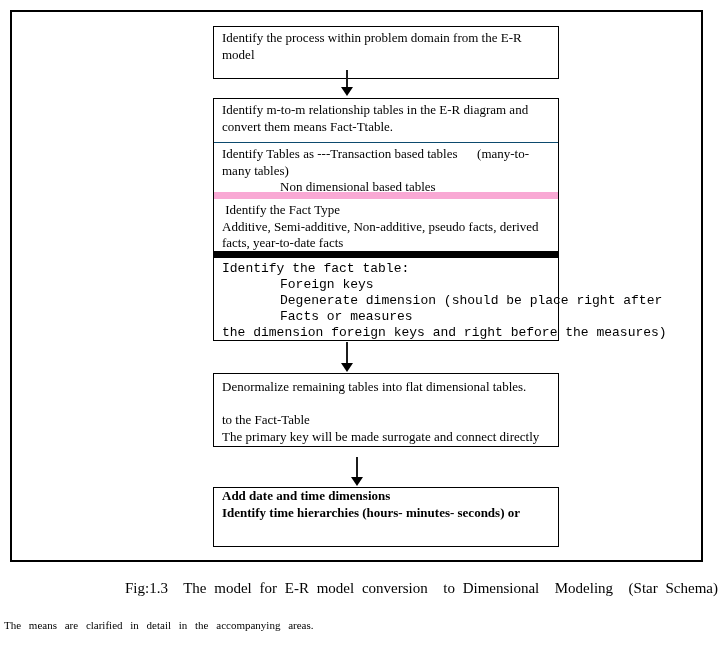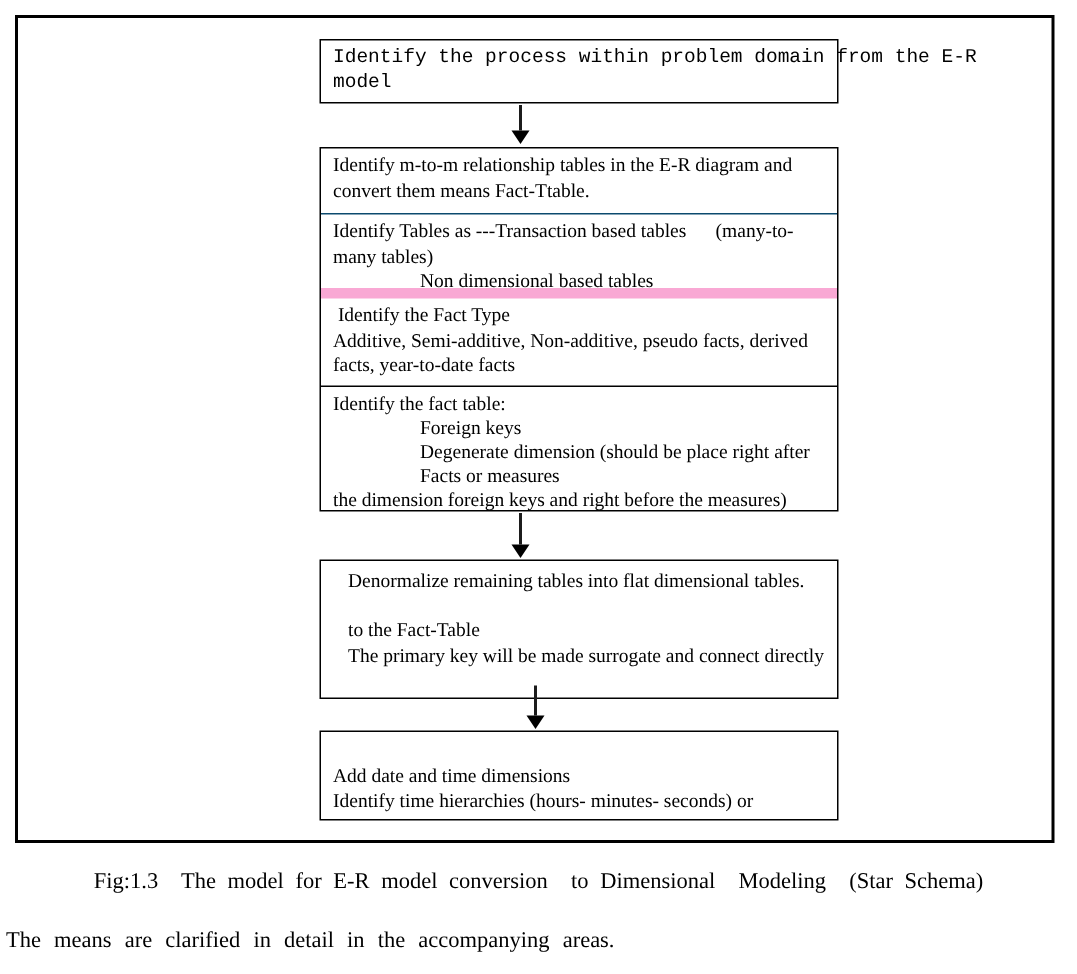--- a/index.html
+++ b/index.html
@@ -26,58 +26,58 @@
     background: #ffffff;
     font-size: 13px;
   }
   .line {
     white-space: pre;
     line-height: 16.5px;
     min-height: 16.5px;
   }
   .indent { padding-left: 58px; }
   .pad { padding: 3px 8px 0 8px; }
-  #box1 { top: 26px;  height: 43px; font-family: Liberation Mono, monospace; }
+  #box1 { top: 26px;  height: 53px; }
   #box2 { top: 98px;  height: 243px; }
   #box2 .section { padding: 3px 8px 0 8px; }
   #box2 .s1 { height: 44px; border-bottom: 1px solid #0c4a6e; }
   #box2 .s2 { height: 56px; border-bottom: 7px solid #f9a8d4; }
-  #box2 .s3 { height: 59px; border-bottom: 1px solid #000000; }
-  #box2 .s4 { height: 84px; }
+  #box2 .s3 { height: 59px; border-bottom: 7px solid #000000; }
+  #box2 .s4 { height: 84px; font-family: Liberation Mono, monospace; }
   #box2 .s4 .line { line-height: 16px; min-height: 16px; }
-  #box3 { top: 373px; height: 93px; padding-top: 5px; padding-left: 10px; }
-  #box4 { top: 487px; height: 60px; padding-top: 21px; }
+  #box3 { top: 373px; height: 74px; padding-top: 5px; }
+  #box4 { top: 487px; height: 60px; padding-top: 0; font-weight: bold; }
   .arrow {
     position: absolute;
     width: 13px;
     display: flex; flex-direction: column; align-items: center;
   }
   .arrow .stem { width: 2px; flex: 1; background: #1c1c1c; }
   .arrow .head {
     width: 0; height: 0;
     border-left: 6px solid transparent;
     border-right: 6px solid transparent;
     border-top: 9px solid #000000;
   }
   #arrow1 { left: 340px; top: 70px;  height: 26px; }
   #arrow2 { left: 340px; top: 342px; height: 30px; }
   #arrow3 { left: 350px; top: 457px; height: 29px; }
   .caption {
     position: absolute;
     top: 580px; left: 0;
     width: 718px;
-    text-align: center;
+    text-align: right;
     font-size: 15px;
     word-spacing: 4px;
     white-space: pre;
   }
   .bodytext {
     position: absolute;
     top: 619px; left: 4px;
-    font-size: 15px;
+    font-size: 11px;
     word-spacing: 5px;
     white-space: pre;
   }
 </style>
 </head>
 <body>
 
 <div class="frame"></div>
 
 <div class="fbox pad" id="box1">

